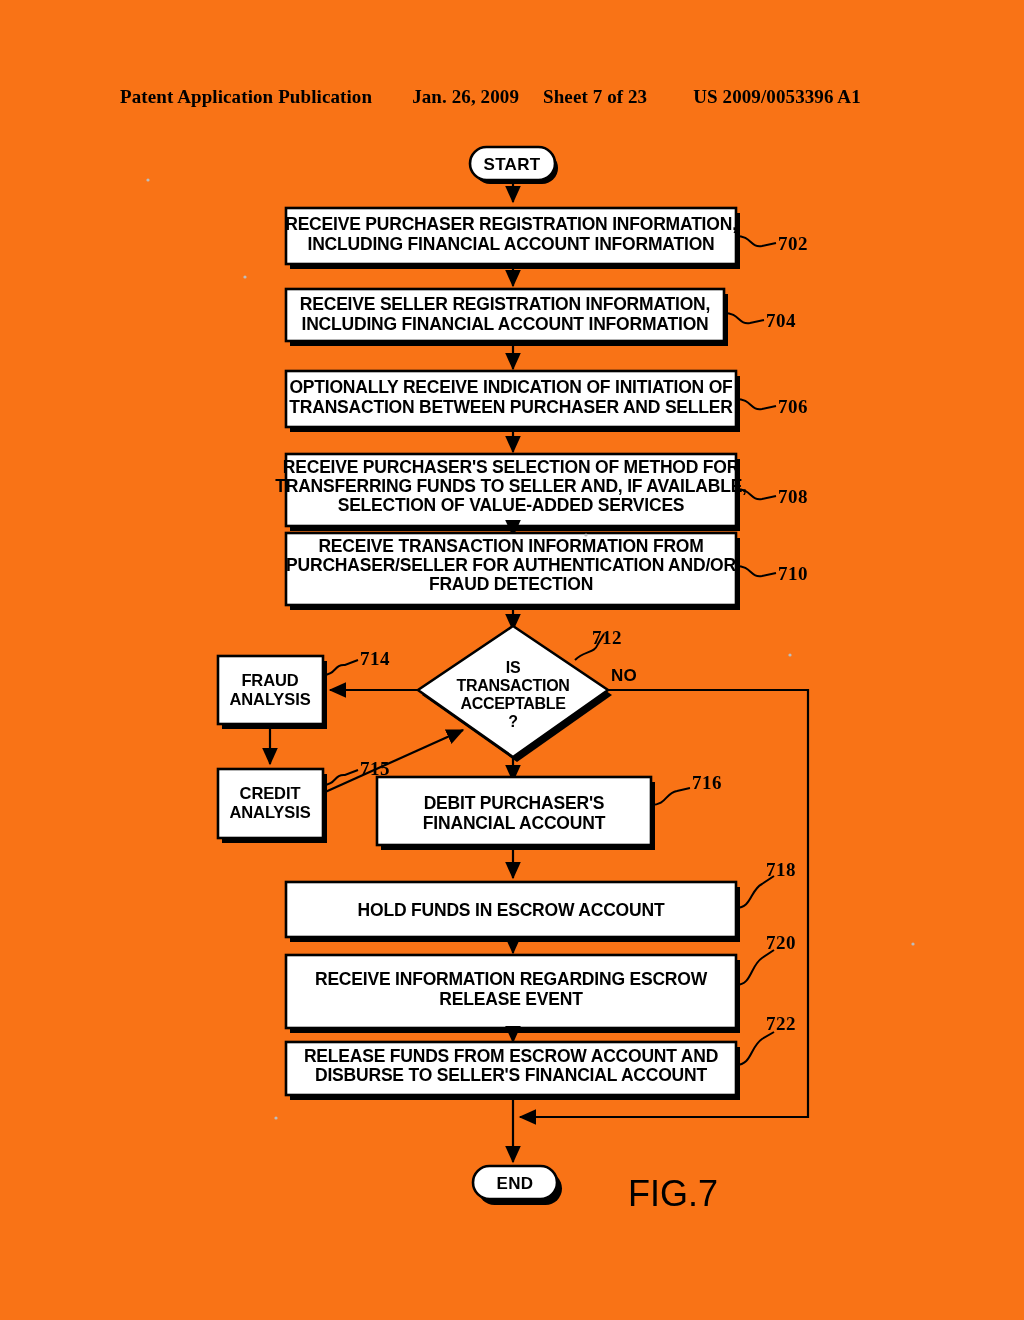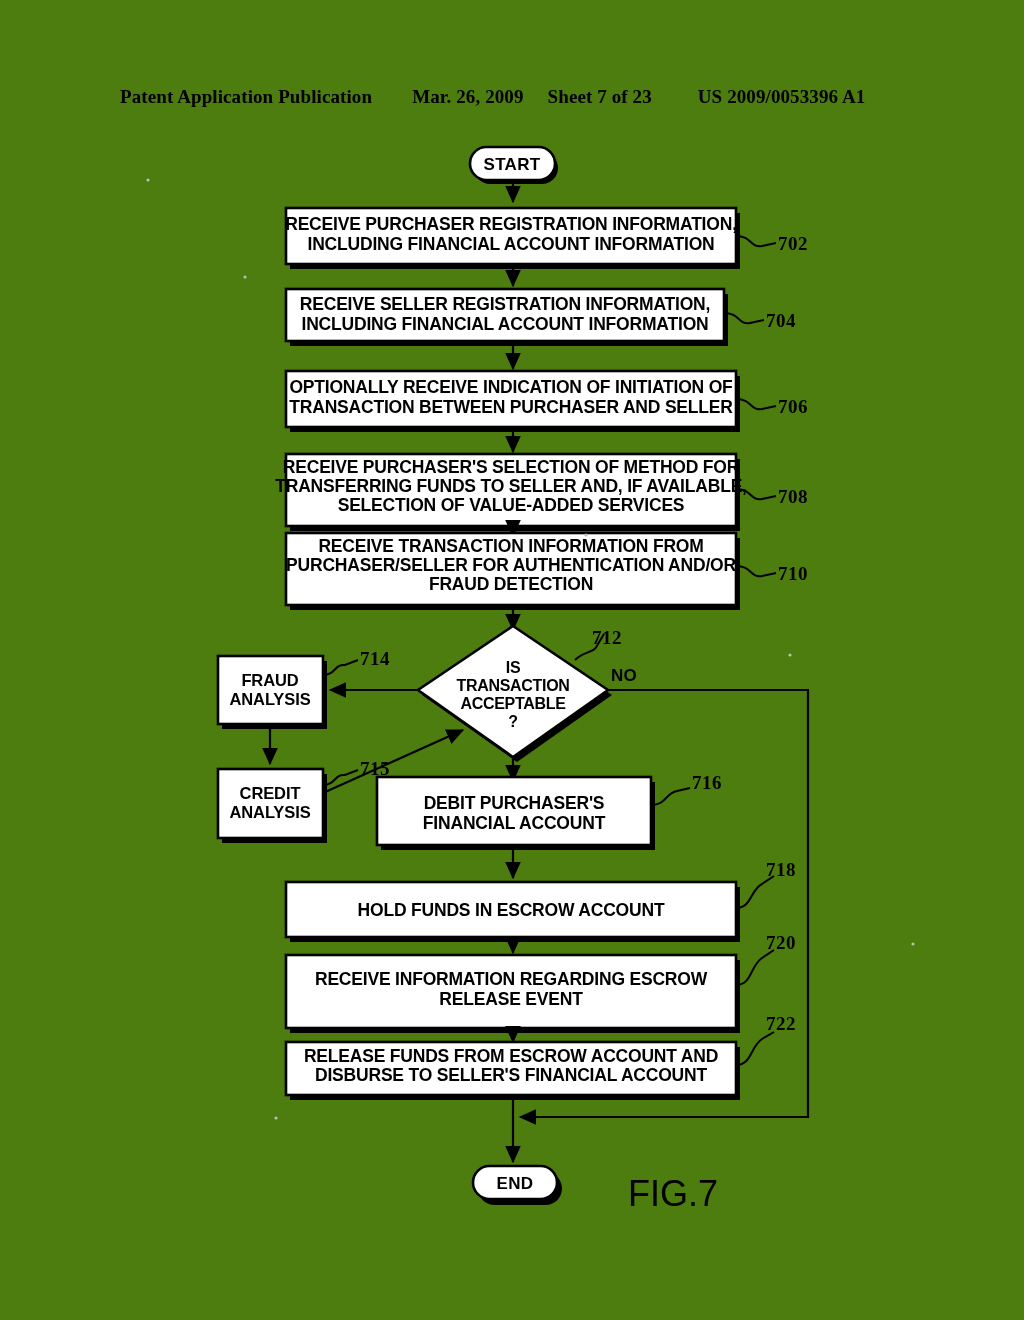--- a/index.html
+++ b/index.html
@@ -13,21 +13,21 @@
     position: relative;
     font-family: "Liberation Sans", sans-serif;
     color: #000000;
     overflow: hidden;
   }
   #page {
     position: absolute;
     left: 0; top: 0;
     width: 1024px;
     height: 1320px;
-    background: #4d7c0f;
+    background: #f97316;
   }
   
   #pub-header {
     position: absolute;
     left: 120px;
     top: 86px;
     width: 790px;
     height: 26px;
     font-family: "Liberation Serif", serif;
     font-weight: bold;
@@ -115,21 +115,21 @@
   }
   .speck { fill: #bdbdbd; }
 </style>
 </head>
 <body>
 
 <div id="page">
 
   <div id="pub-header">
     <span class="h-pub">Patent Application Publication</span>
-    <span class="h-date">Mar. 26, 2009</span>
+    <span class="h-date">Jan. 26, 2009</span>
     <span class="h-sheet">Sheet 7 of 23</span>
     <span class="h-num">US 2009/0053396 A1</span>
   </div>
 
   <svg id="flow" viewBox="0 0 1024 1320">
 
     <defs>
       <marker id="arrowhead" markerWidth="9" markerHeight="9" refX="7.4" refY="3.6" orient="auto" markerUnits="strokeWidth">
         <path d="M0,0 L8,3.6 L0,7.2 Z" fill="#000000"></path>
       </marker>

